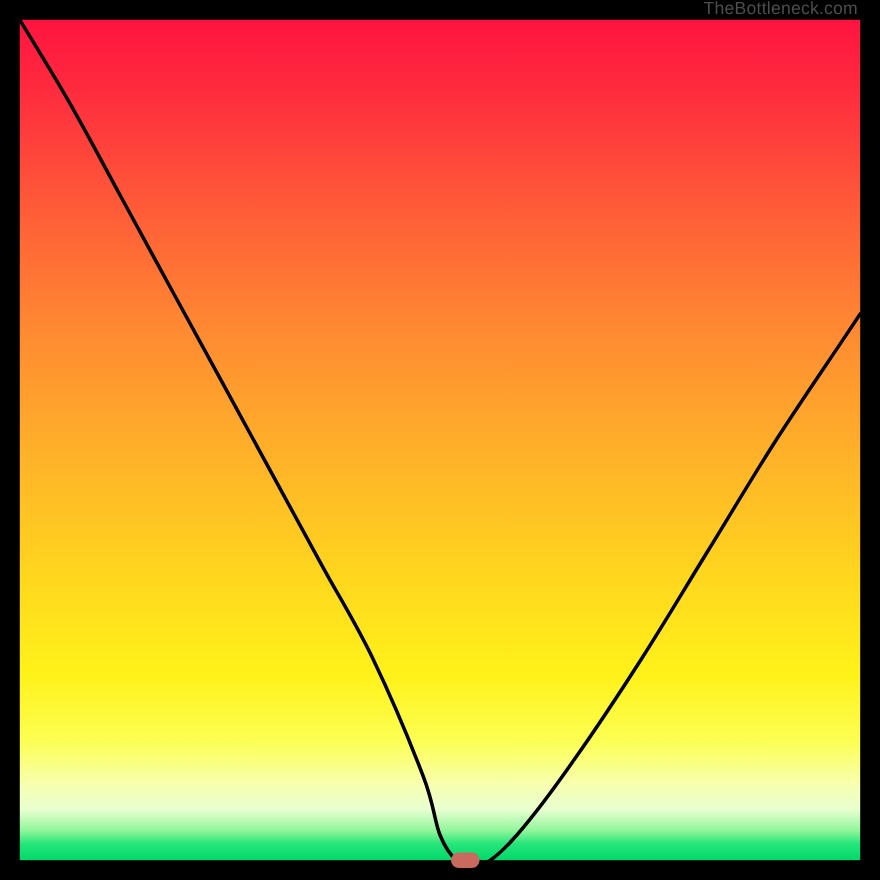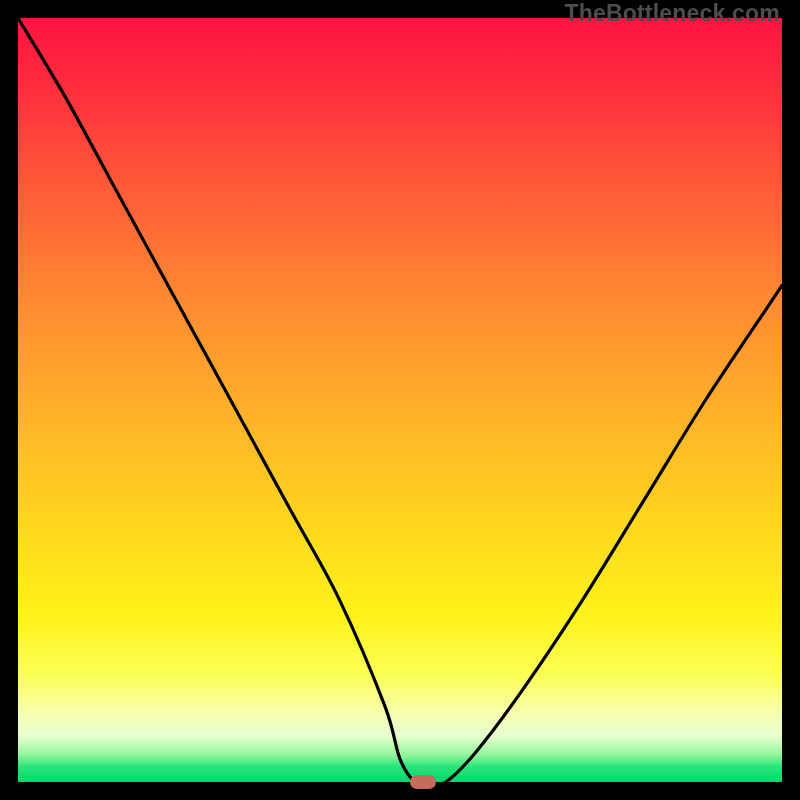--- a/index.html
+++ b/index.html
@@ -41,23 +41,22 @@
       #28e67a 98%,
       #00d86a 100%
     );
   }
   .watermark {
     position: absolute;
     top: 0px;
     right: 20px;
     color: #4d4d4d;
     font-family: Arial, Helvetica, sans-serif;
-    font-size: 23px;
+    font-size: 16px;
     letter-spacing: 0.2px;
-    font-weight: bold;
   }
   svg.curve {
     position: absolute;
     left: 18px;
     top: 18px;
     width: 764px;
     height: 764px;
     overflow: visible;
   }
   .marker {

